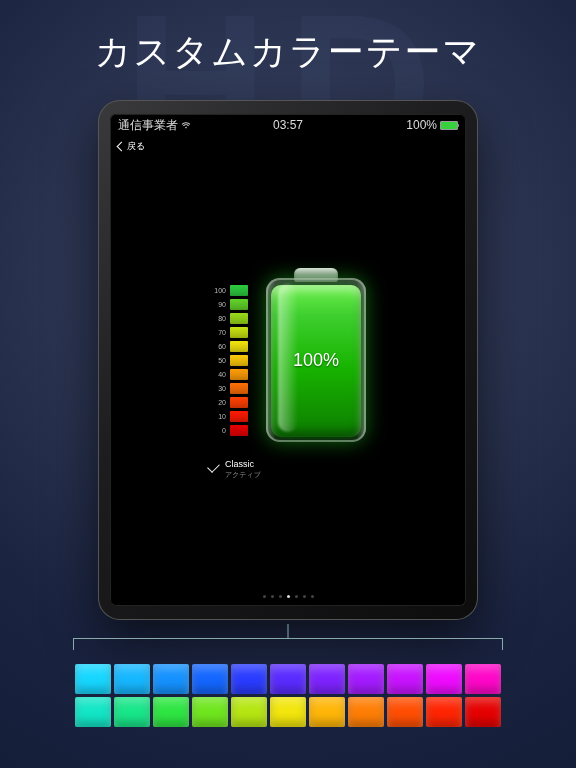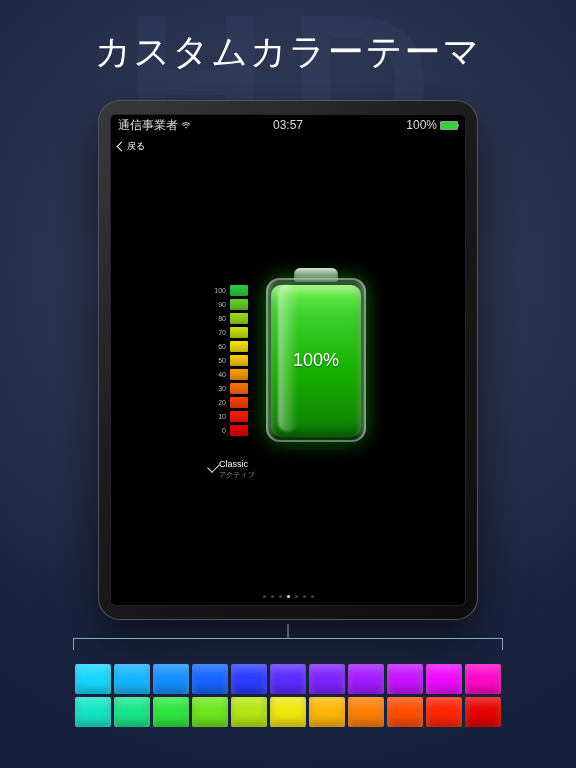--- a/index.html
+++ b/index.html
@@ -96,21 +96,21 @@
   .batt-gloss{
     position:absolute;left:12px;top:6px;width:20px;bottom:10px;border-radius:10px;
     background:linear-gradient(90deg,rgba(255,255,255,0.45),rgba(255,255,255,0));
     filter:blur(1px);
   }
   .batt-pct{
     position:absolute;inset:0;display:flex;align-items:center;justify-content:center;
     color:#fff;font-size:18px;font-weight:500;text-shadow:0 1px 2px rgba(0,0,0,0.5);
   }
   .theme-label{
-    position:absolute;bottom:-38px;left:-2px;display:flex;align-items:flex-start;
+    position:absolute;bottom:-38px;left:-2px;display:flex;align-items:flex-start;gap:6px;
   }
   .check{width:10px;height:6px;border-left:1.5px solid #fff;border-bottom:1.5px solid #fff;transform:rotate(-45deg);margin-top:4px;}
   .theme-txt .name{font-size:9px;color:#fff;}
   .theme-txt .sub{font-size:7px;color:#8a8a8a;margin-top:1px;}
   .dots{
     position:absolute;bottom:8px;left:0;right:0;display:flex;justify-content:center;gap:5px;
   }
   .dot{width:3px;height:3px;border-radius:50%;background:#444;}
   .dot.active{background:#ddd;}
   

